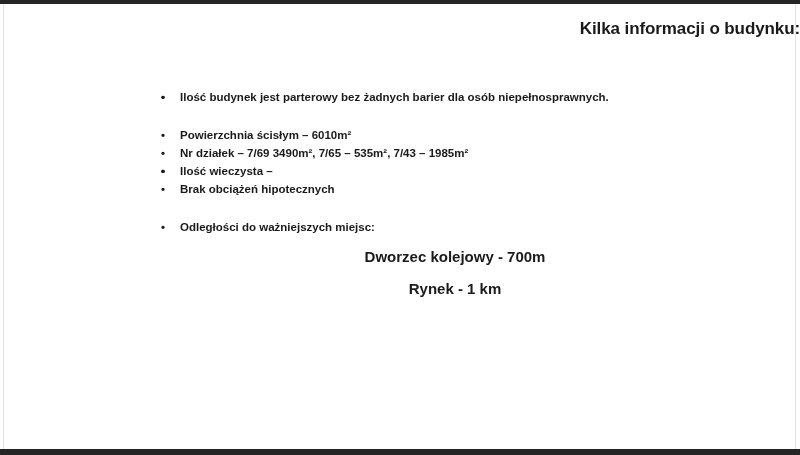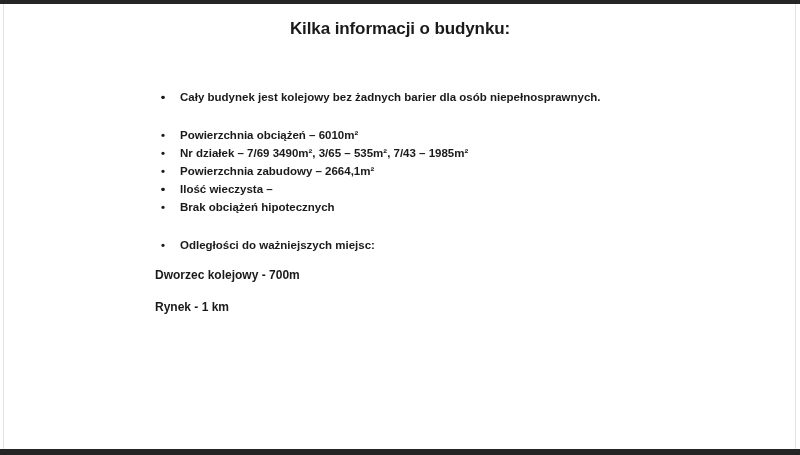--- a/index.html
+++ b/index.html
@@ -46,21 +46,21 @@
     background: #e3e3e6;
   }
   .edge-rule.left  { left: 3px; }
   .edge-rule.right { right: 4px; }
 
   .page-title {
     position: absolute;
     top: 19px;
     left: 0;
     width: 800px;
-    text-align: center;
+    text-align: right;
     font-size: 17px;
     font-weight: bold;
     color: #1a1a1a;
     letter-spacing: -0.1px;
   }
 
   .content {
     position: absolute;
     top: 88px;
     left: 155px;
@@ -89,26 +89,27 @@
   .bullet-dot {
     position: absolute;
     left: 6px;
     top: 0;
     font-size: 11.5px;
     line-height: 18px;
     color: #1a1a1a;
   }
 
   .plain-line {
-    font-size: 12px;
+    font-size: 15px;
     font-weight: bold;
     color: #1a1a1a;
     line-height: 18px;
     margin: 0 0 14px 0;
     white-space: nowrap;
+    text-align: center;
   }
   .plain-line:last-child {
     margin-bottom: 12px;
   }
 </style>
 </head>
 <body>
 
 <div class="slide">
 
@@ -119,36 +120,35 @@
   <div class="page-title">Kilka informacji o budynku:</div>
 
   <div class="content">
 
     <ul class="bullet-group">
       <li class="bullet-item">
         <span class="bullet-dot">•</span>
       </li>
       <li class="bullet-item">
         <span class="bullet-dot">•</span>
-        <span>Cały budynek jest kolejowy bez żadnych barier dla osób niepełnosprawnych.</span>
+        <span>Ilość budynek jest parterowy bez żadnych barier dla osób niepełnosprawnych.</span>
       </li>
     </ul>
 
     <ul class="bullet-group">
       <li class="bullet-item">
         <span class="bullet-dot">•</span>
-        <span>Powierzchnia obciążeń – 6010m²</span>
+        <span>Powierzchnia ścisłym – 6010m²</span>
       </li>
       <li class="bullet-item">
         <span class="bullet-dot">•</span>
-        <span>Nr działek – 7/69 3490m², 3/65 – 535m², 7/43 – 1985m²</span>
+        <span>Nr działek – 7/69 3490m², 7/65 – 535m², 7/43 – 1985m²</span>
       </li>
       <li class="bullet-item">
         <span class="bullet-dot">•</span>
-        <span>Powierzchnia zabudowy – 2664,1m²</span>
       </li>
       <li class="bullet-item">
         <span class="bullet-dot">•</span>
       </li>
       <li class="bullet-item">
         <span class="bullet-dot">•</span>
         <span>Ilość wieczysta –</span>
       </li>
       <li class="bullet-item">
         <span class="bullet-dot">•</span>

